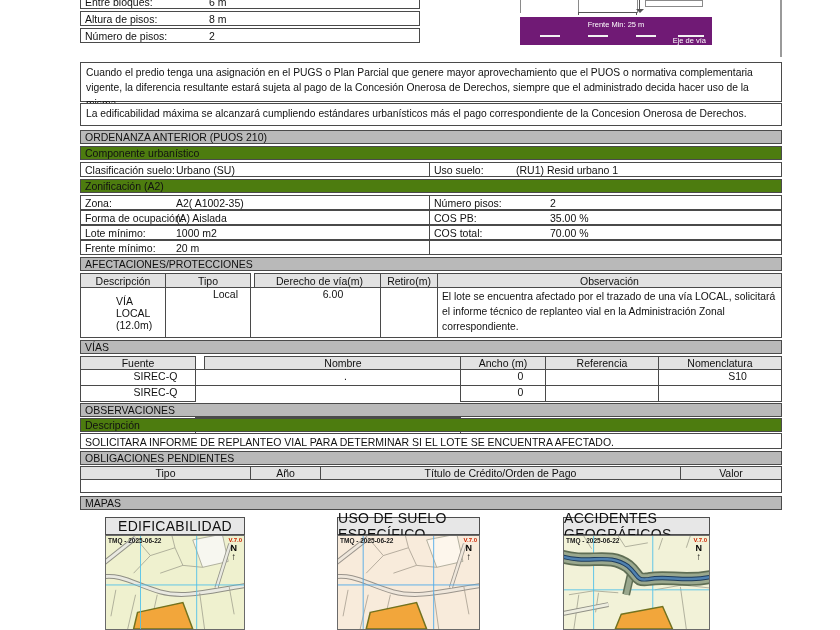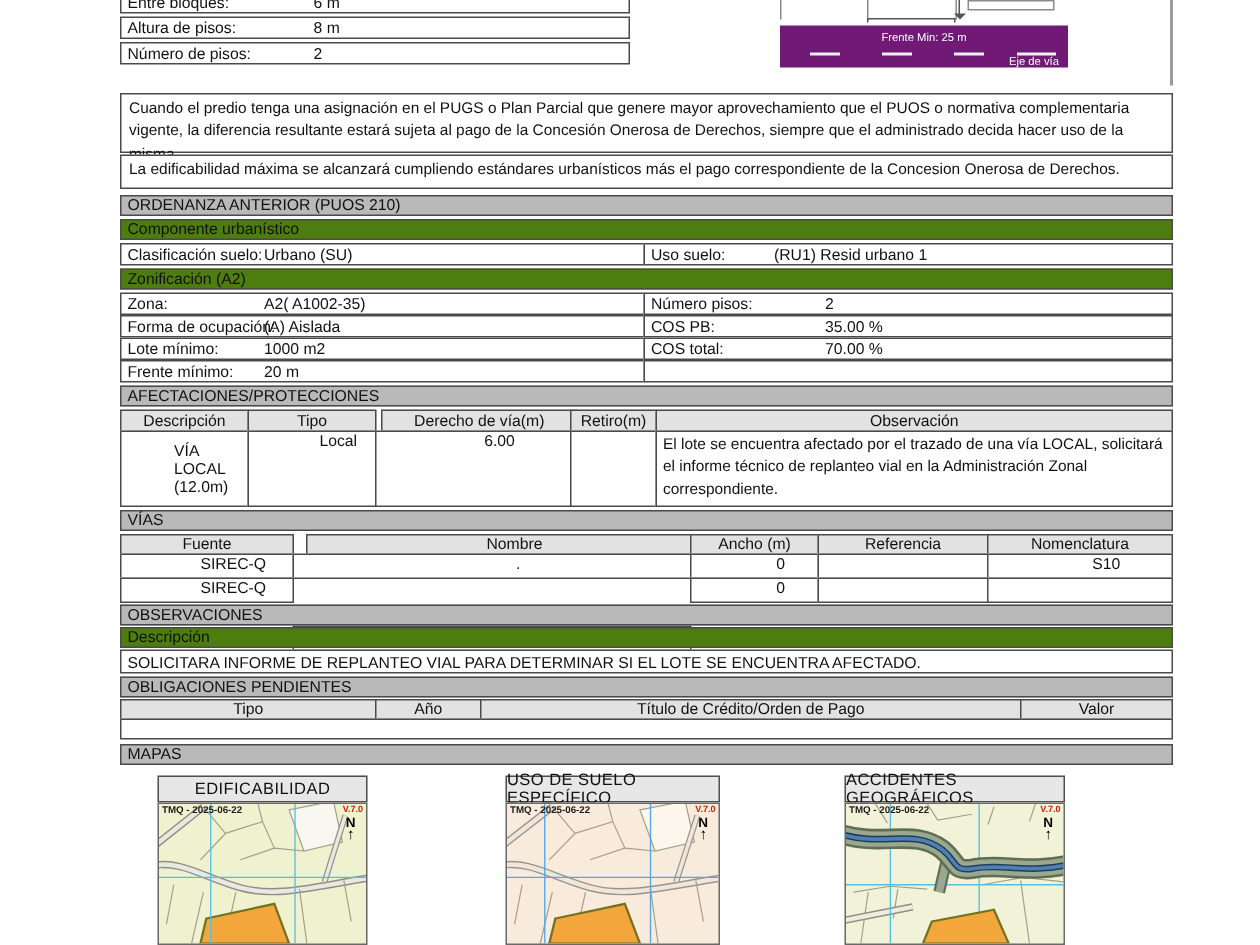--- a/index.html
+++ b/index.html
@@ -11,21 +11,21 @@
   }
   .abs{position:absolute;box-sizing:border-box;}
   .cell{border:1px solid #4a4a4a;background:#fff;font-size:10.5px;}
   .bar-dark{background:#b9b9b9;border:1px solid #4a4a4a;font-size:10.5px;padding:0 4px;line-height:12px;}
   .bar-light{background:#4d7c0f;border:1px solid #4a4a4a;font-size:10.5px;padding:0 4px;line-height:12px;}
   .hcell{border:1px solid #4a4a4a;background:#e2e2e2;font-size:10.5px;display:flex;align-items:center;justify-content:center;}
   .vcenter{display:flex;align-items:flex-start;justify-content:center;padding-left:35px;}
   .lbl{position:absolute;left:4px;top:1px;font-size:10.5px;white-space:nowrap;}
   .val{position:absolute;top:1px;font-size:10.5px;white-space:nowrap;}
   .note{border:1.5px solid #4a4a4a;background:#fff;font-size:10.3px;line-height:1.5;padding:2px 5px;}
-  .map-title{background:#e7e7e7;border:1px solid #4f4f4f;font-size:11px;letter-spacing:.3px;display:flex;align-items:center;justify-content:center;}
+  .map-title{background:#e7e7e7;border:1px solid #4f4f4f;font-size:14px;letter-spacing:.3px;display:flex;align-items:center;justify-content:center;}
   .map-body{border:1px solid #6a6a6a;overflow:hidden;}
   .map-stamp{position:absolute;top:1px;left:2px;font-size:6.5px;font-weight:bold;color:#1a1a1a;z-index:5;}
   .map-ver{position:absolute;top:1px;right:2px;font-size:6px;font-weight:bold;color:#cc2200;z-index:5;}
   .map-north{position:absolute;top:8px;right:7px;text-align:center;z-index:5;font-weight:bold;color:#000;}
   .map-north .n{font-size:9px;line-height:8px;display:block;}
   .map-north .a{font-size:10px;line-height:9px;display:block;}
   .dash{position:absolute;height:2px;background:#f2f2f2;}
   svg{display:block;}
 </style>
 </head>

